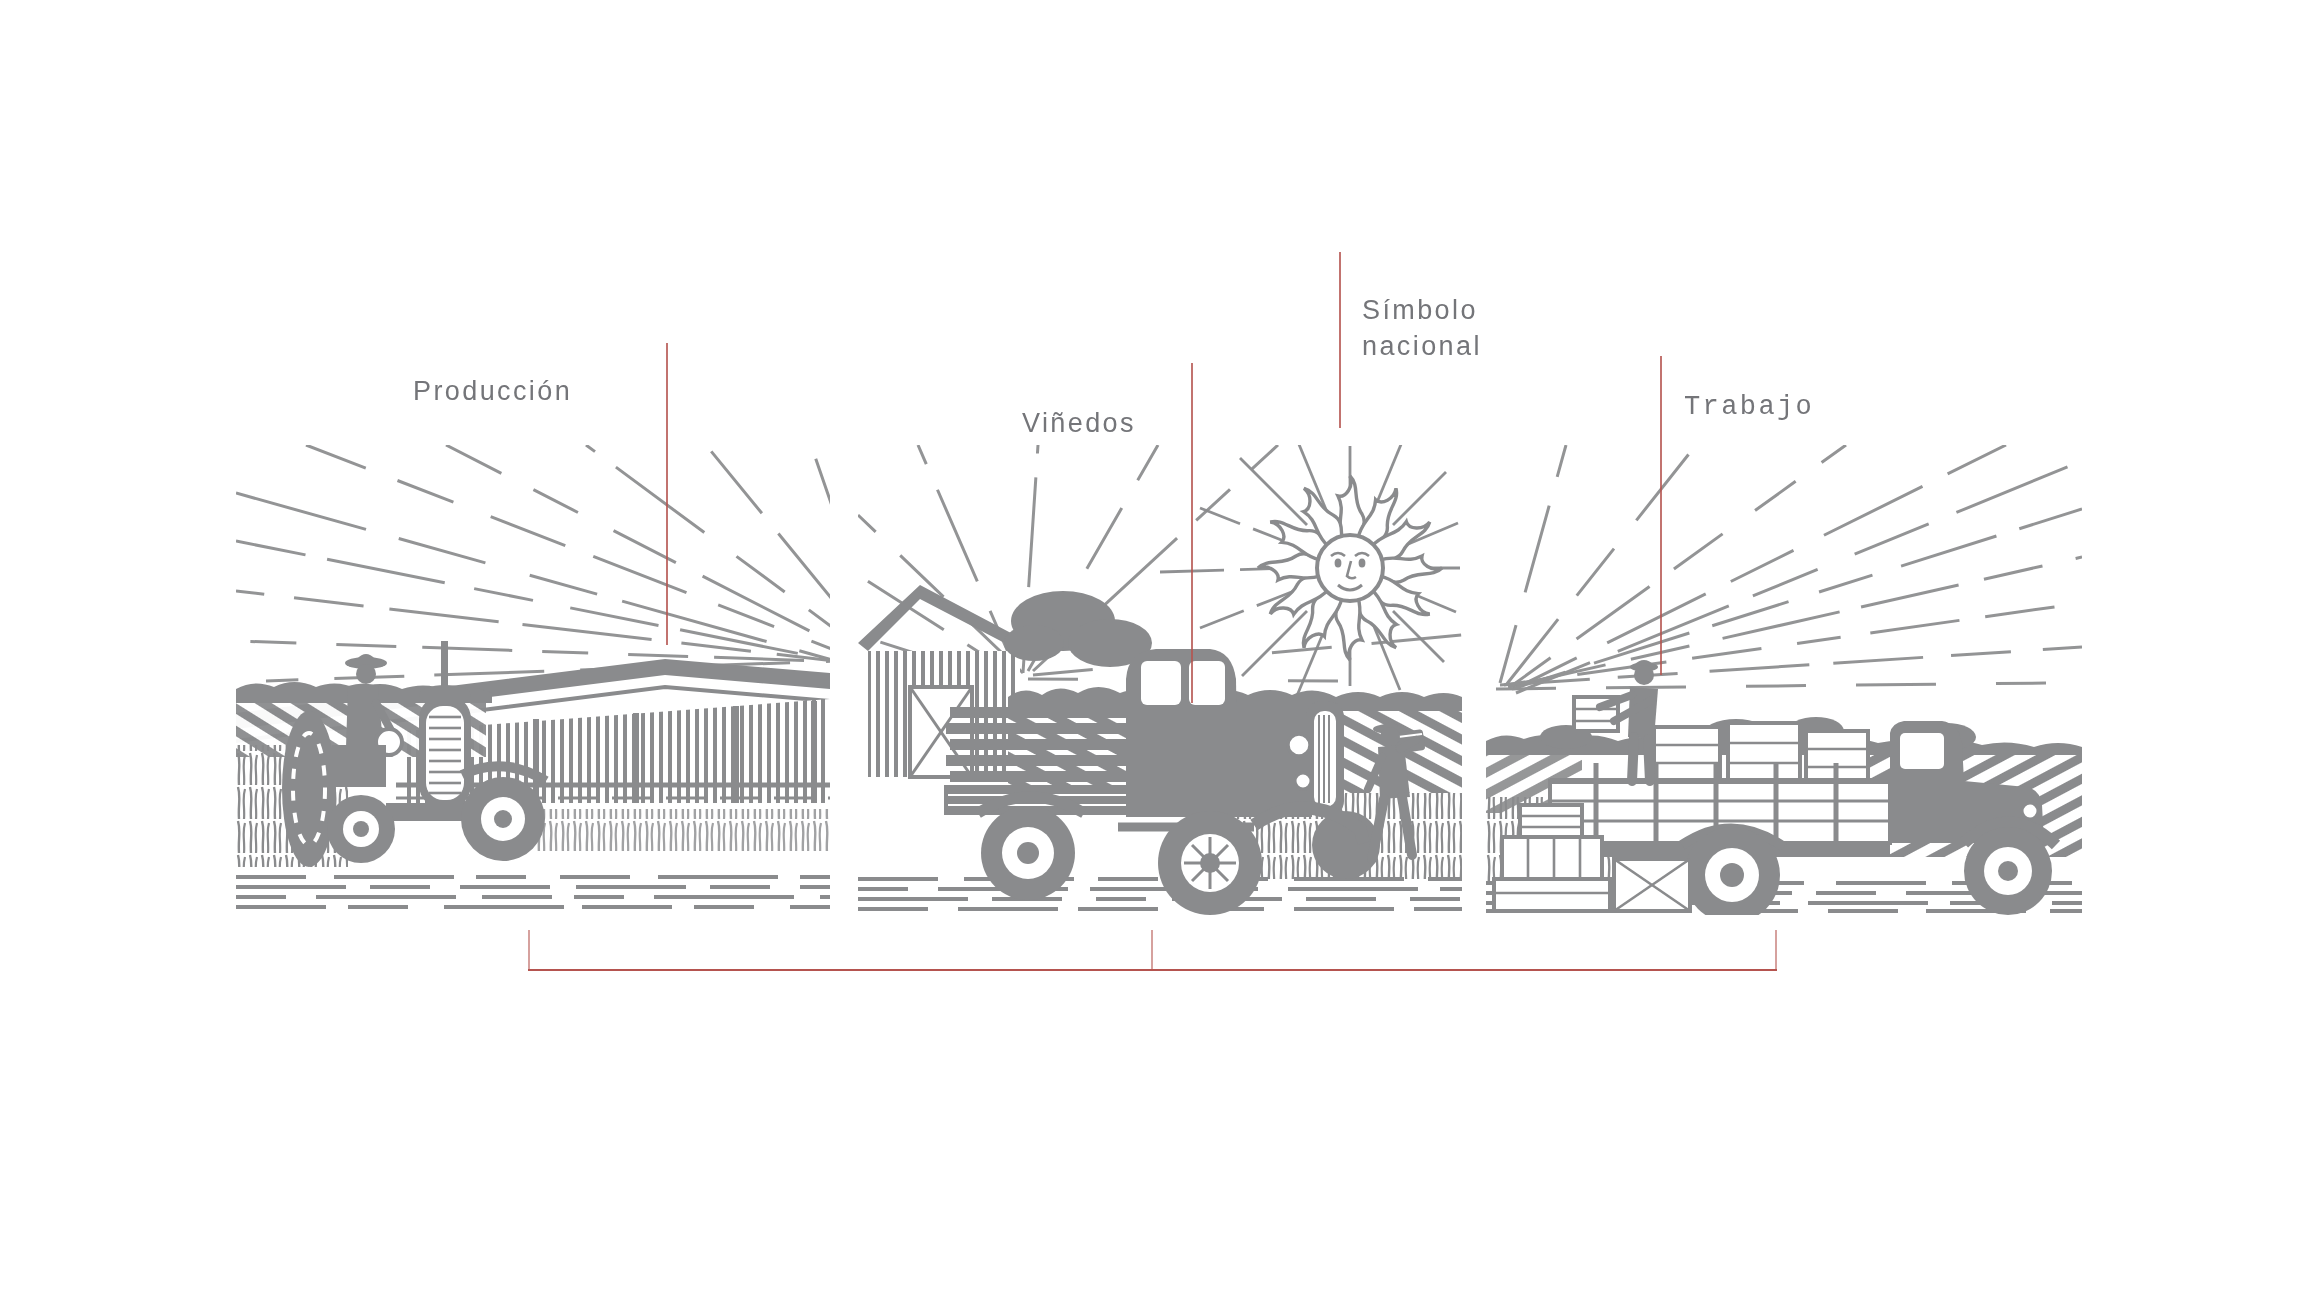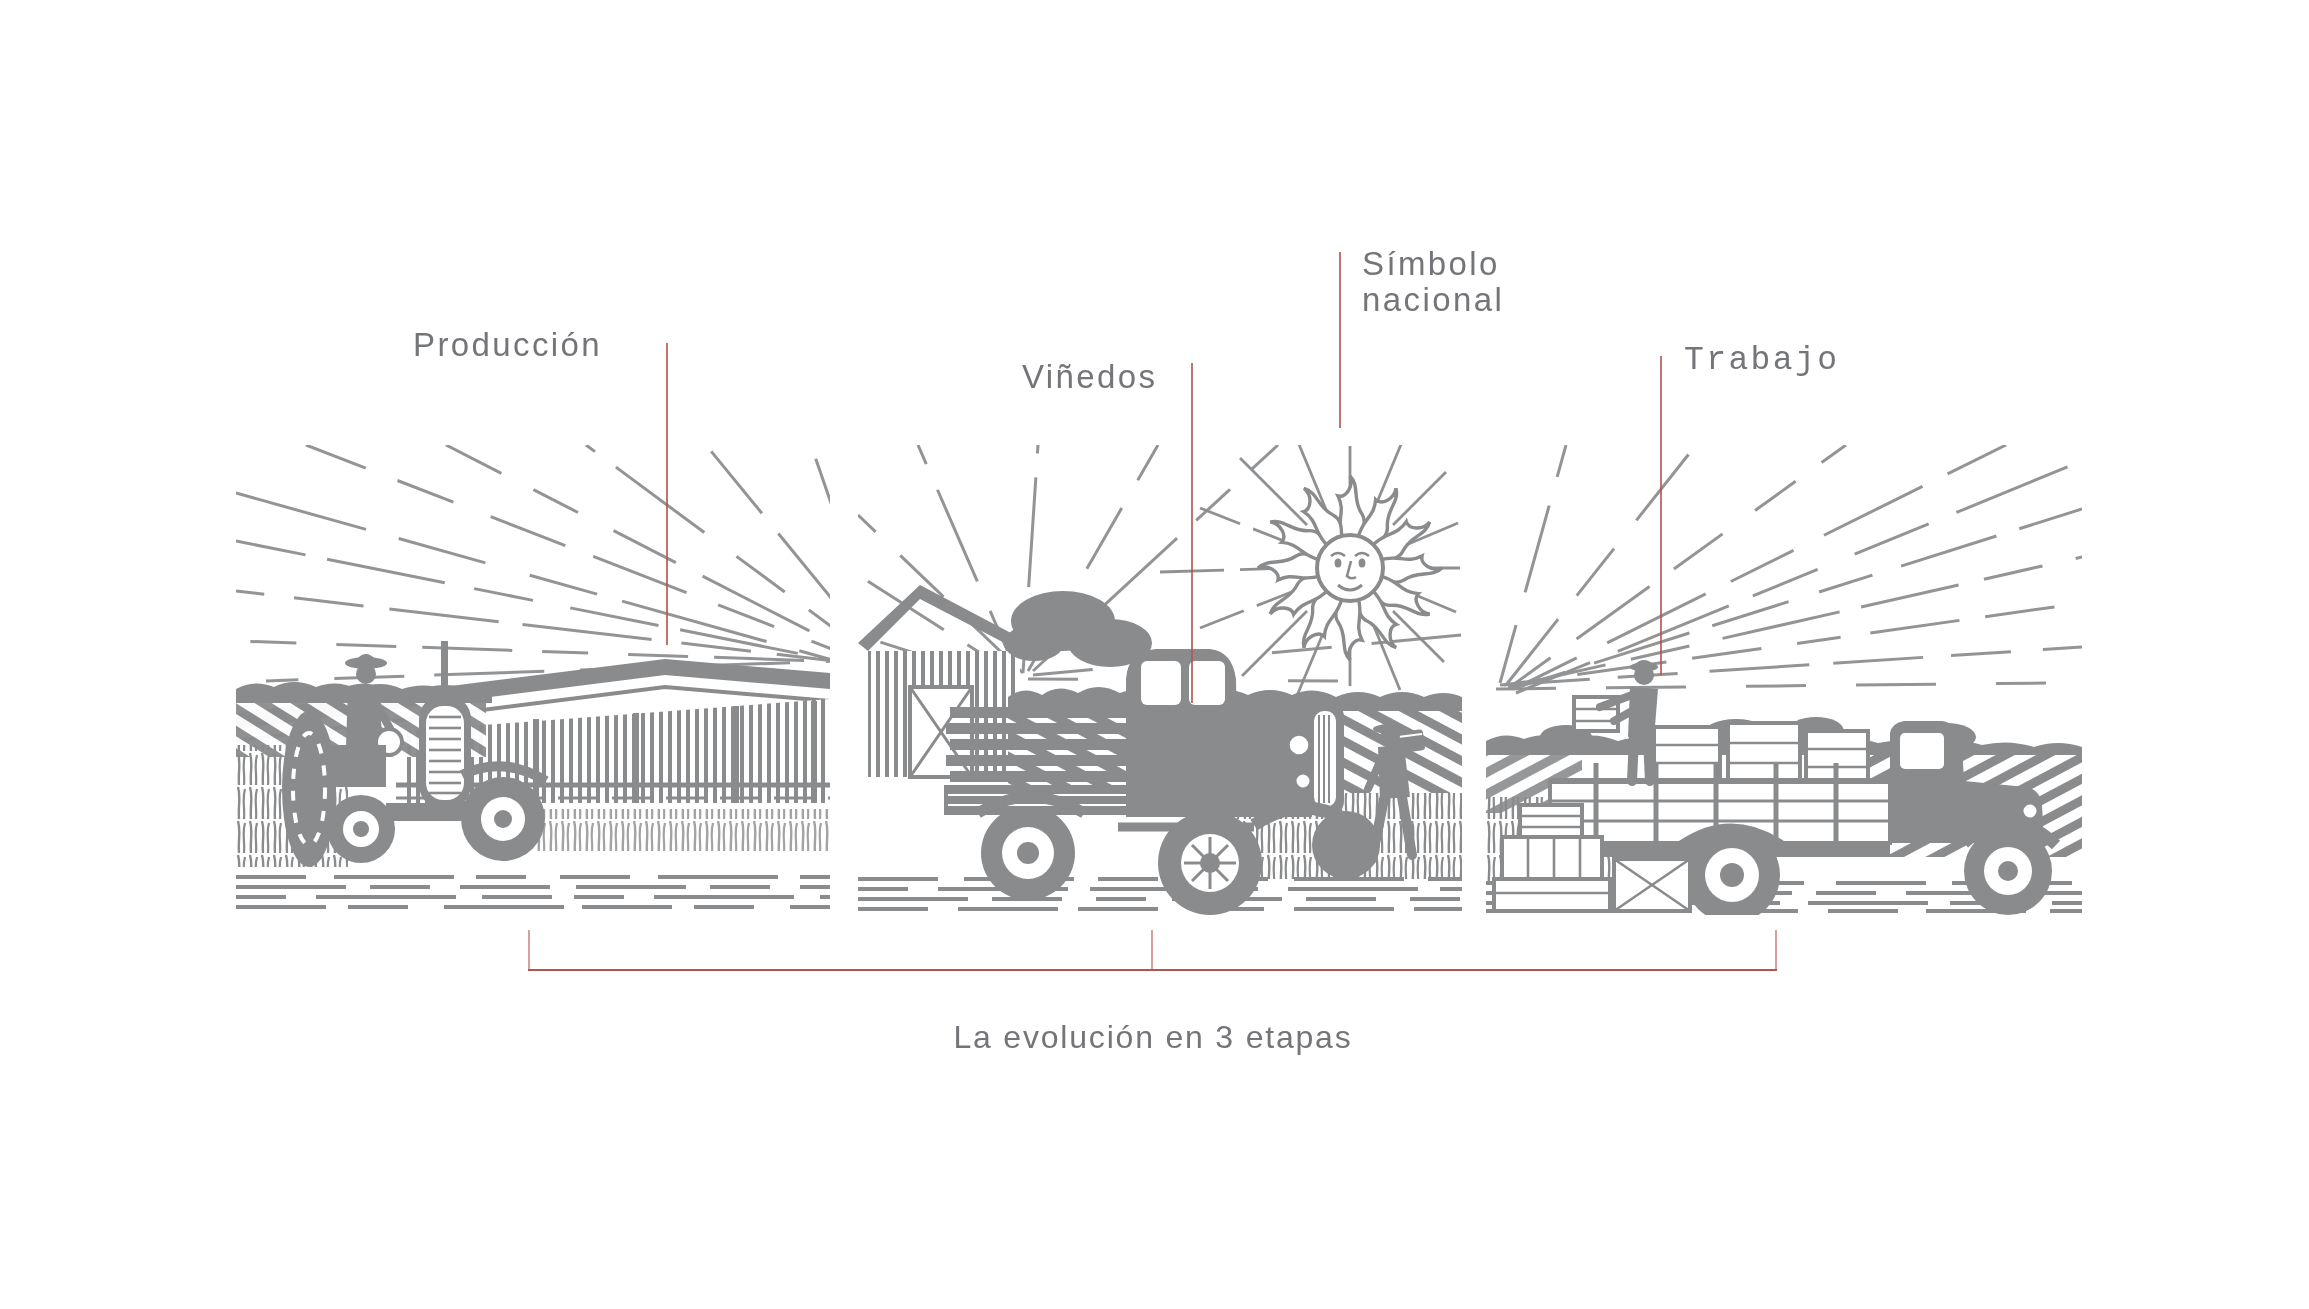--- a/index.html
+++ b/index.html
@@ -7,22 +7,22 @@
     --accent-color:#b5544f;
     --ink-color:#8a8b8d;
     --label-color:#747579;
   }
   html,body{margin:0;padding:0;}
   body{background:var(--background-color);font-family:"Liberation Sans",sans-serif;}
   .canvas{position:relative;width:2309px;height:1309px;background:var(--background-color);overflow:hidden;}
 
   .callout-label{
     position:absolute;color:var(--label-color);
-    font-size:33px;font-weight:300;letter-spacing:2.4px;line-height:36px;
-    white-space:nowrap;z-index:6;
+    font-size:27px;font-weight:300;letter-spacing:2.4px;line-height:36px;
+    white-space:nowrap;z-index:6;margin-top:46px;
   }
   .leader{position:absolute;width:2px;background:var(--accent-color);opacity:.82;z-index:5;}
 
   .panel{position:absolute;top:445px;height:470px;z-index:1;}
   .panel svg{display:block;color:var(--ink-color);}
 
   .bracket{position:absolute;background:var(--accent-color);z-index:5;}
   .bracket.h{height:2px;}
   .bracket.v{width:2px;opacity:.55;}
 
@@ -408,15 +408,14 @@
     </svg>
   </div>
 
   <div>
     <div class="bracket h" style="left:528px;top:969px;width:1249px;"></div>
     <div class="bracket v" style="left:528px;top:930px;height:41px;"></div>
     <div class="bracket v" style="left:1151px;top:930px;height:41px;"></div>
     <div class="bracket v" style="left:1775px;top:930px;height:41px;"></div>
   </div>
 
-  <div class="caption">La evolución en 3 etapas</div>
 
 </div>
 
 </body></html>

